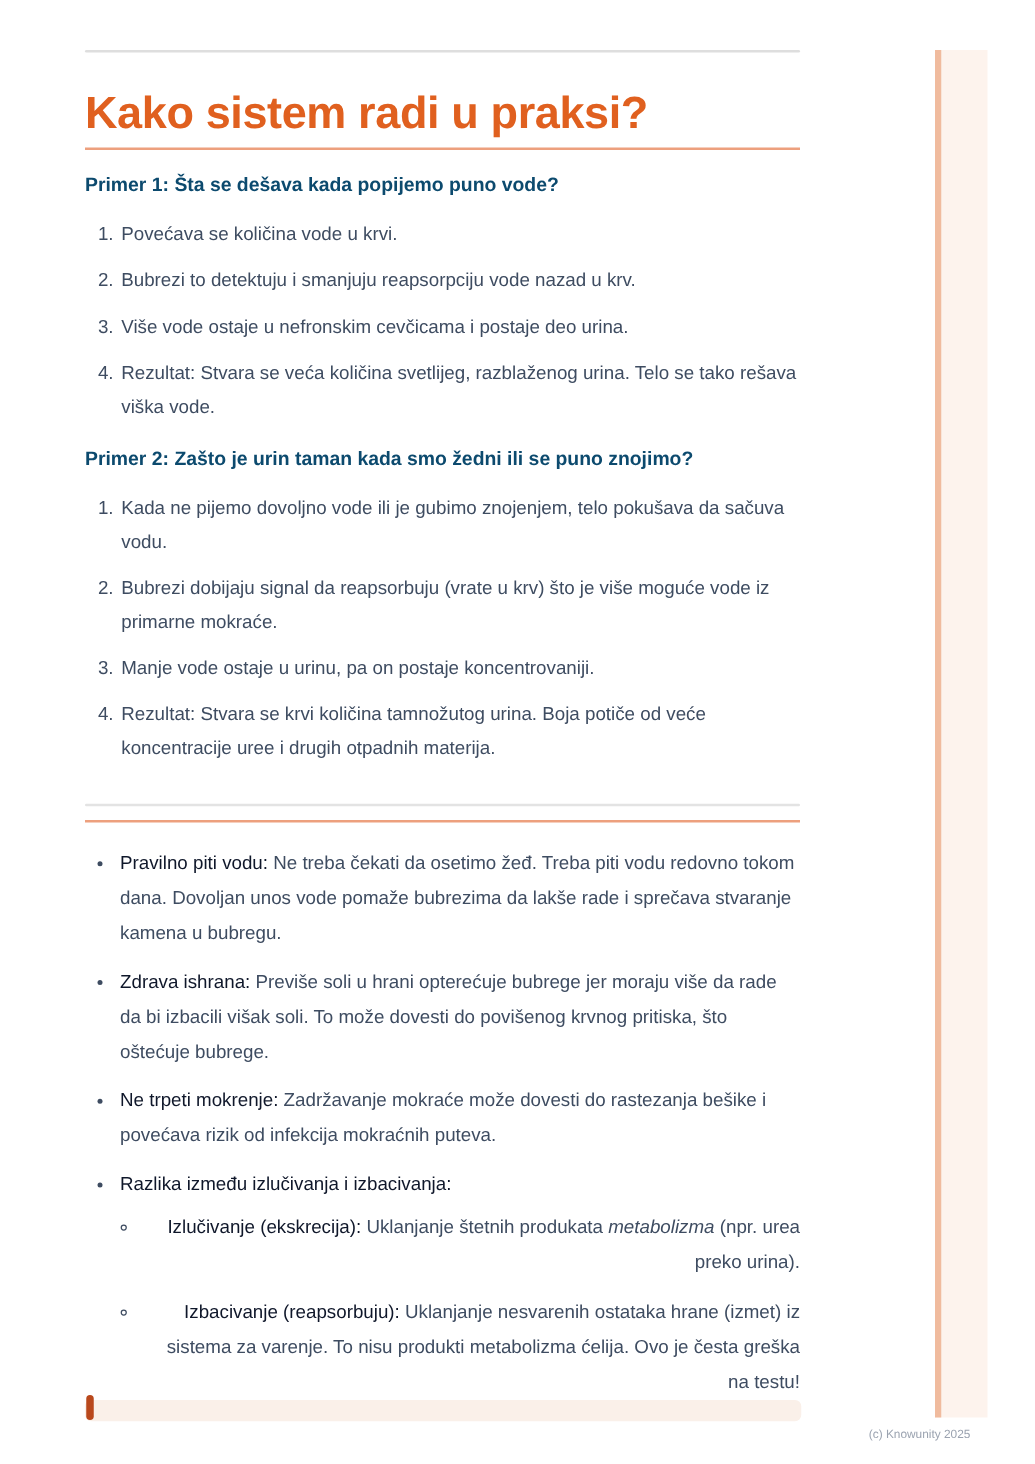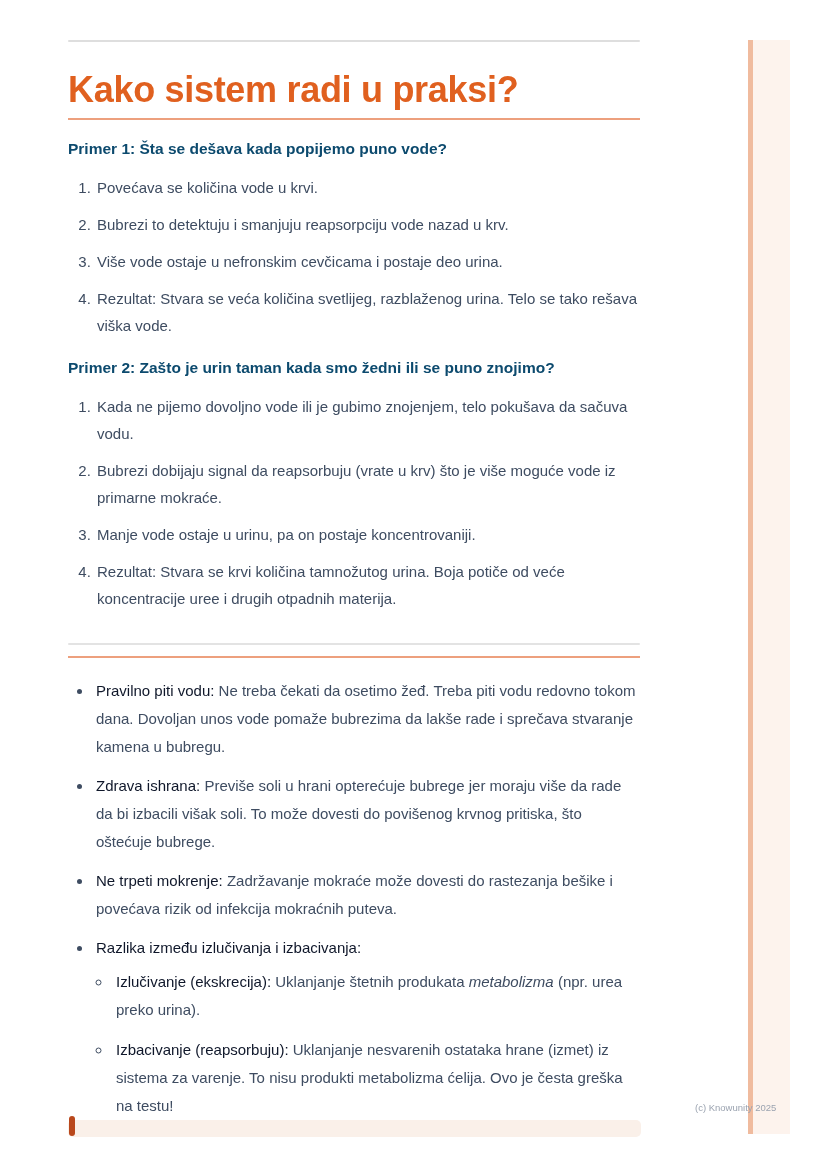--- a/index.html
+++ b/index.html
@@ -72,33 +72,34 @@
   }
   ul.notes .b{font-weight:normal;color:#0f172a;}
   ul.subnotes{
     margin:6px 0 0 0;
     padding:0 0 0 16px;
     list-style-type:circle;
   }
   ul.subnotes > li{
     margin-bottom:12px;
     padding-left:4px;
+    text-align:right;
   }
   ul.subnotes .it{font-style:italic;}
   .side-stripe{
     position:absolute;
     left:748px;top:40px;
     width:42px;height:1094px;
     background:#FDF3ED;
     border-left:5px solid #F0BB9E;
     box-sizing:border-box;
   }
   .footer-credit{
     position:absolute;
-    left:695px;top:1102px;
+    left:695px;top:1142px;
     width:100px;
     font-size:9.5px;
     color:#9BA3B0;
     white-space:nowrap;
   }
   .next-card-band{
     position:absolute;
     left:68px;top:1120px;
     width:573px;height:17px;
     background:#FAF0E9;

